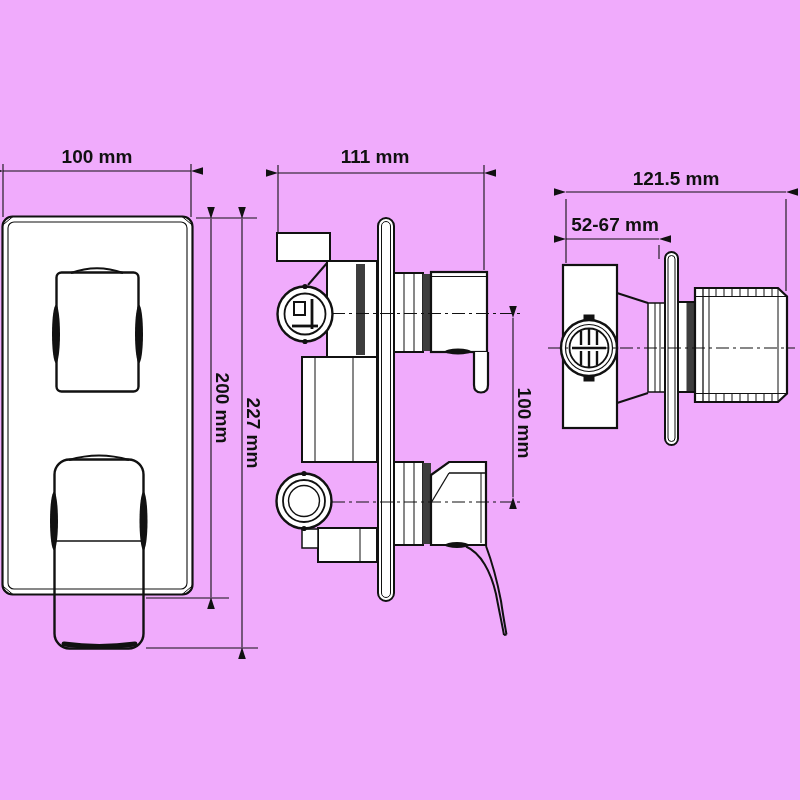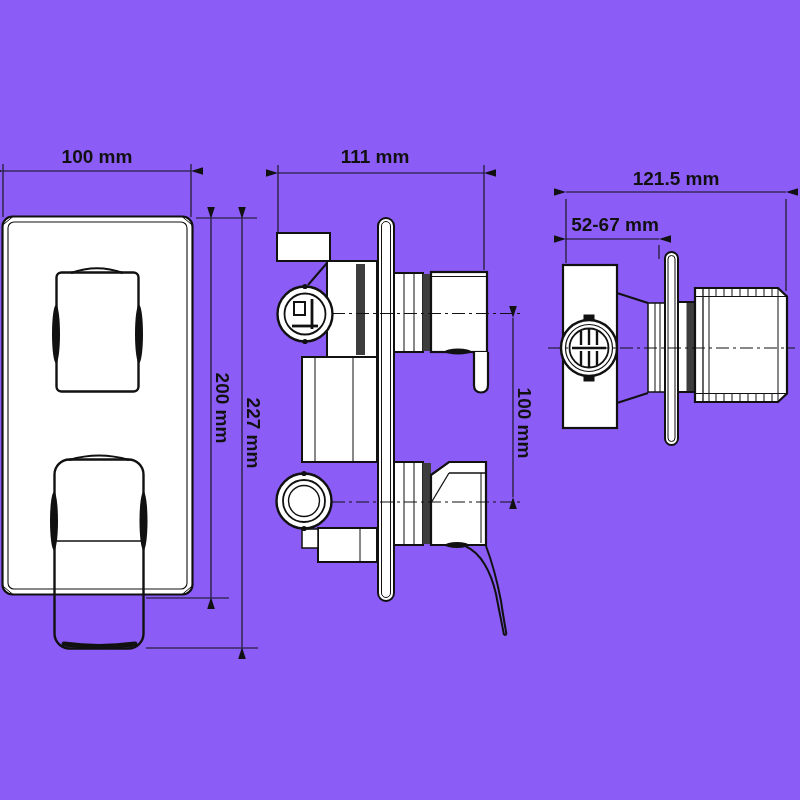--- a/index.html
+++ b/index.html
@@ -1,16 +1,16 @@
 <!DOCTYPE html>
 <html><head>
 <meta charset="utf-8">
 <style>
   html, body { margin: 0; padding: 0; background: #ffffff; }
-  .canvas { width: 800px; height: 800px; position: relative; background: #8b5cf6; overflow: hidden; }
+  .canvas { width: 800px; height: 800px; position: relative; background: #f0abfc; overflow: hidden; }
   svg { display: block; }
   .dim-label {
     font-family: "Liberation Sans", sans-serif;
     font-weight: bold;
     font-size: 19px;
     fill: #111111;
   }
   .outline   { stroke: #111111; fill: #ffffff; }
   .line      { stroke: #111111; fill: none; }
   .dimline   { stroke: #111111; fill: none; stroke-width: 1.1; }

